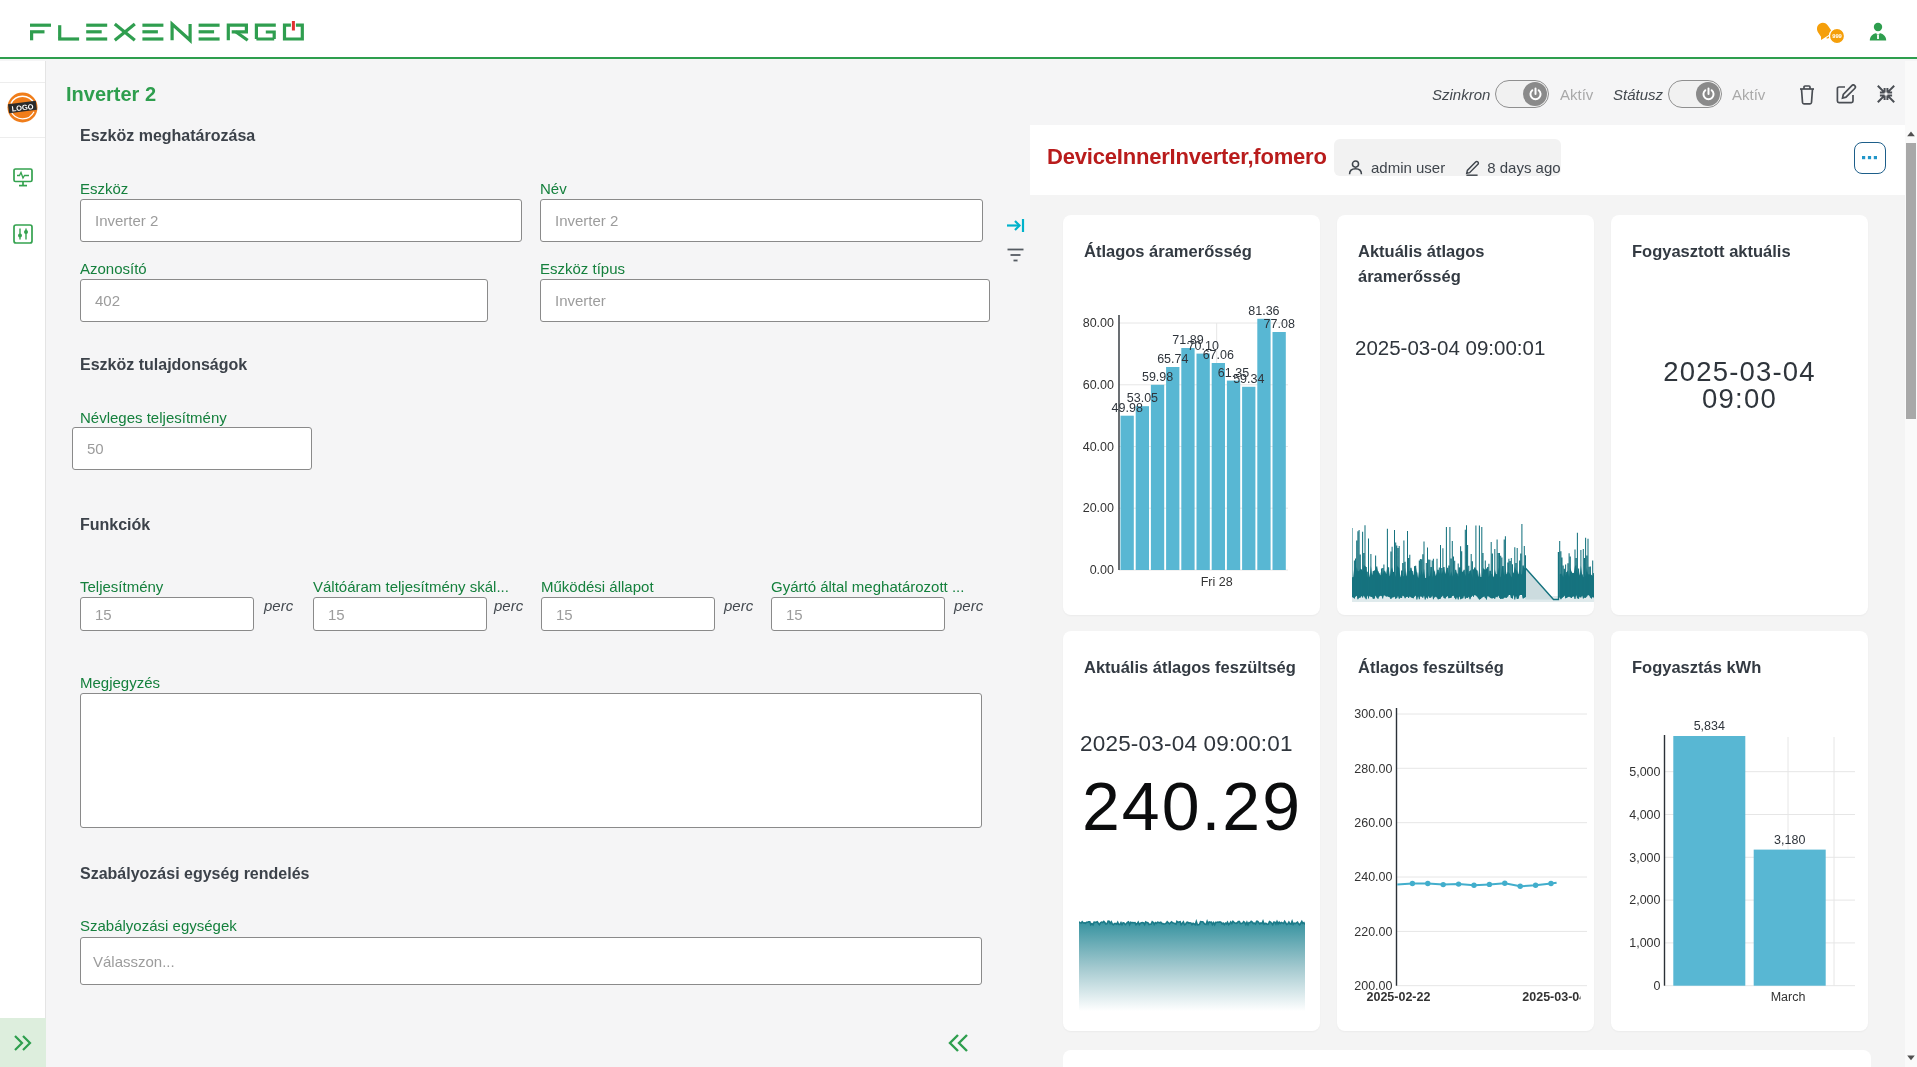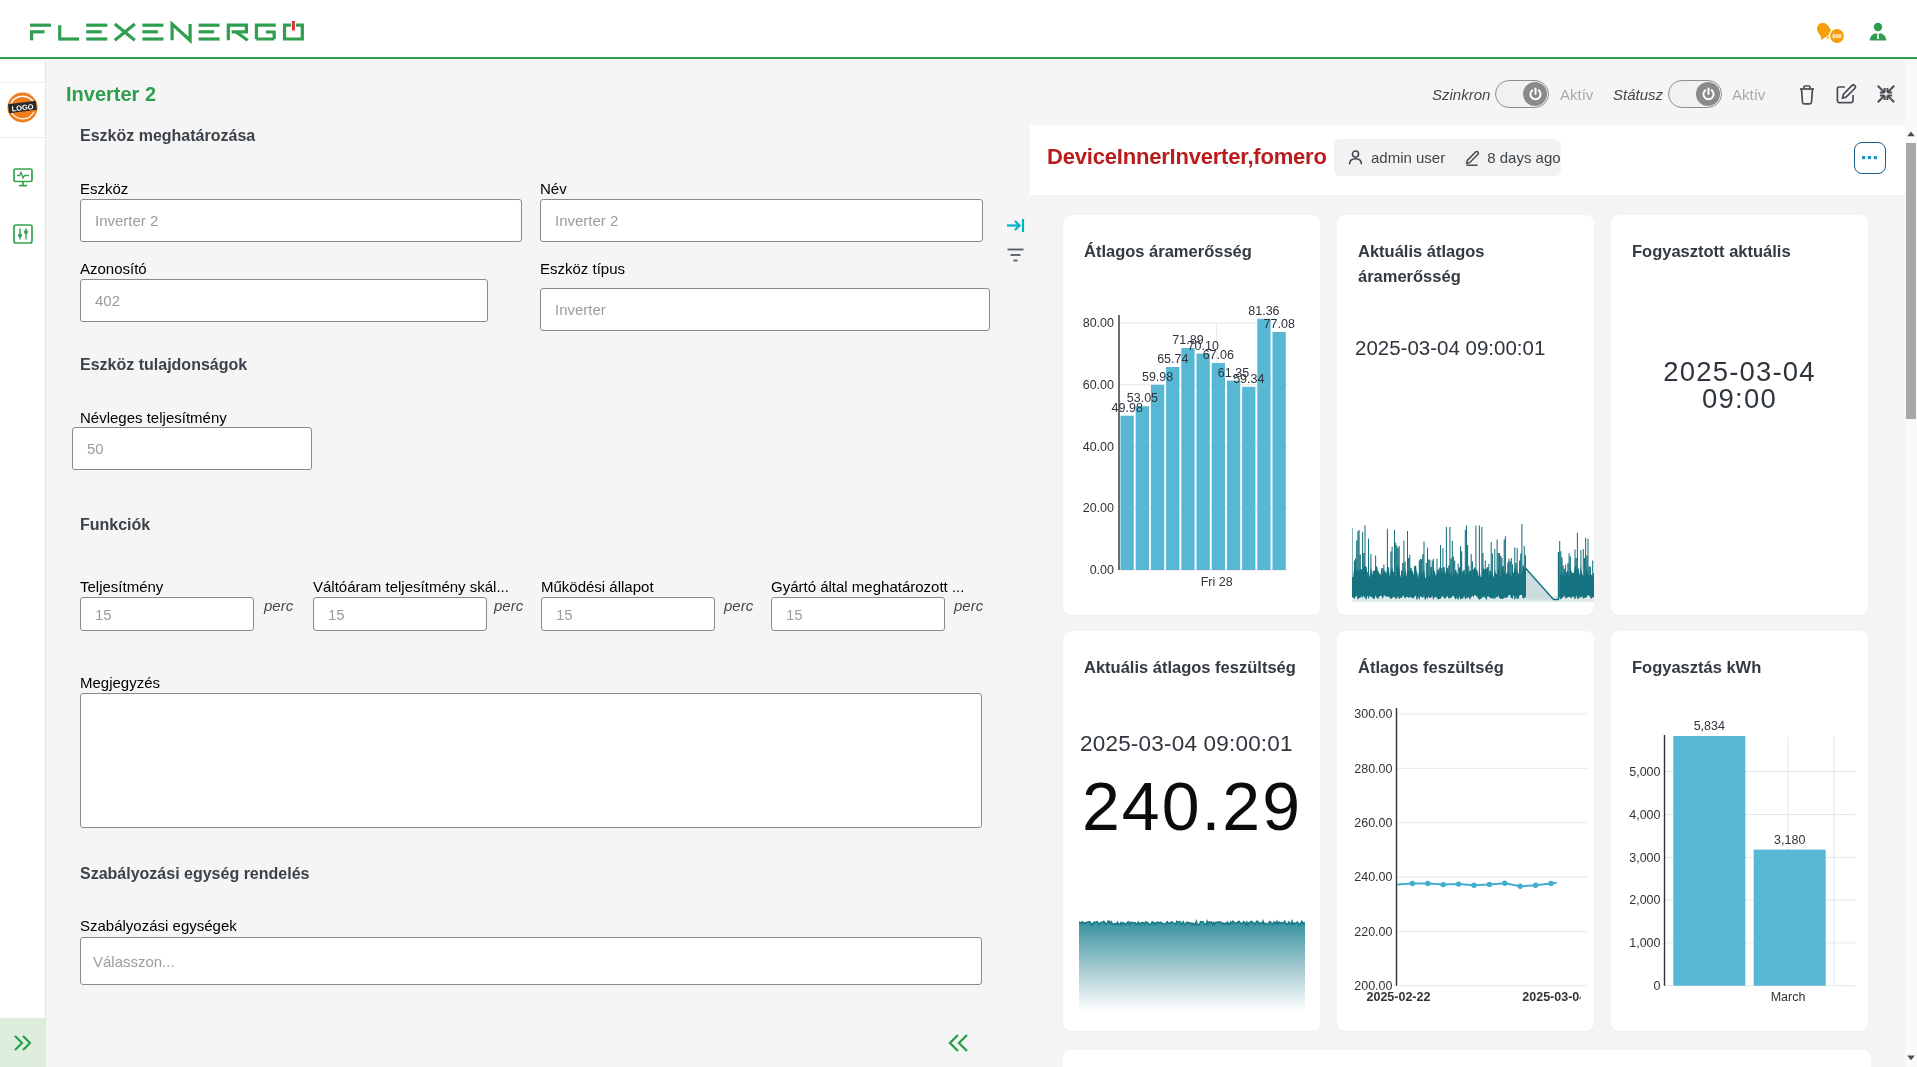--- a/index.html
+++ b/index.html
@@ -8,27 +8,27 @@
 #header { position:absolute; left:0; top:0; width:1917px; height:59px; background:#fff; border-bottom:2px solid #2e9e4e; }
 #sidebar { position:absolute; left:0; top:61px; width:46px; height:1006px; background:#fff; border-right:1px solid #e4e4e4; }
 #sidebar .sep { position:absolute; left:0; width:45px; height:0; border-top:1px solid #ededed; }
 #side-expand { position:absolute; left:0; top:957px; width:46px; height:49px; background:#ddeedd; display:flex; align-items:center; justify-content:center; }
 .page-title { position:absolute; left:66px; top:83px; font-size:20px; font-weight:bold; color:#2e9e4e; }
 .lbl15 { font-size:15px; color:#43494f;font-style:italic; }
 .gray15 { font-size:15px; color:#a9a9a9; }
 .toggle { position:absolute; width:54px; height:28px; border:1px solid #8f8f8f; border-radius:14px; background:#f1f1f1; }
 .knob { position:absolute; right:1px; top:1px; width:24px; height:24px; border-radius:50%; background:#8a8a8a; display:flex; align-items:center; justify-content:center; }
 .h16 { position:absolute; font-size:16px; font-weight:bold; color:#3c424a; }
-.flabel { position:absolute; font-size:15px; color:#000000; }
+.flabel { position:absolute; font-size:15px; color:#15803d; }
 .inp { position:absolute; background:#fff; border:1px solid #8a8a8a; border-radius:3px; font-size:15px; color:#9c9c9c; display:flex; align-items:center; padding-left:14px; }
 #dash-bg { position:absolute; left:1030px; top:125px; width:875px; height:942px; background:#f4f4f4; }
 #dash-head { position:absolute; left:1030px; top:125px; width:875px; height:70px; background:#fff; }
 .card { position:absolute; width:257px; height:400px; background:#fff; border-radius:8px; overflow:hidden; box-shadow:0 1px 2px rgba(0,0,0,0.04); }
 .card-title { position:absolute; left:21px; top:24px; font-size:16.5px; font-weight:bold; color:#333a42; line-height:25px; }
-.chip { position:absolute; left:1334px; top:139px; width:227px; height:37px; background:#f2f2f2; border-radius:6px; display:flex; align-items:center; font-size:15px; color:#3f454c; white-space:nowrap; }
+.chip { position:absolute; left:1334px; top:139px; width:227px; height:37px; background:#f2f2f2; border-radius:6px; display:flex; align-items:flex-end; font-size:15px; color:#3f454c; white-space:nowrap; }
 .dots-btn { position:absolute; left:1854px; top:142px; width:32px; height:32px; border:1.6px solid #1d5e8a; border-radius:8px; background:#fff; }
 svg { display:block; }
 .axis { font-size:12.5px; fill:#333; font-family:"Liberation Sans",sans-serif; }
 .blabel { font-size:12.5px; fill:#2f353c; font-family:"Liberation Sans",sans-serif; }
 </style></head>
 <body>
 <div id="header">
     <svg class="abs" style="left:30px;top:23px;overflow:visible" width="300" height="19" viewBox="0 0 300 19">
       <path d="M0,2.2 h21" stroke="#2f9e4f" stroke-width="3.2" fill="none"></path>
       <path d="M0,8.8 h14.5" stroke="#2f9e4f" stroke-width="3.2" fill="none"></path>
@@ -145,21 +145,21 @@
     <path d="M6.5 12.5 h4"></path>
 </svg>
 <div class="h16" style="left:80px;top:127px">Eszköz meghatározása</div>
 <div class="flabel" style="left:80px;top:180px">Eszköz</div>
 <div class="flabel" style="left:540px;top:180px">Név</div>
 <div class="inp" style="left:80px;top:199px;width:442px;height:43px">Inverter 2</div>
 <div class="inp" style="left:540px;top:199px;width:443px;height:43px">Inverter 2</div>
 <div class="flabel" style="left:80px;top:260px">Azonosító</div>
 <div class="flabel" style="left:540px;top:260px">Eszköz típus</div>
 <div class="inp" style="left:80px;top:279px;width:408px;height:43px">402</div>
-<div class="inp" style="left:540px;top:288px;width:450px;height:43px">Inverter</div>
+<div class="inp" style="left:540px;top:279px;width:450px;height:43px">Inverter</div>
 <div class="h16" style="left:80px;top:356px">Eszköz tulajdonságok</div>
 <div class="flabel" style="left:80px;top:409px">Névleges teljesítmény</div>
 <div class="inp" style="left:72px;top:427px;width:240px;height:43px">50</div>
 <div class="h16" style="left:80px;top:516px">Funkciók</div>
 <div class="flabel" style="left:80px;top:578px">Teljesítmény</div>
 <div class="flabel" style="left:313px;top:578px">Váltóáram teljesítmény skál...</div>
 <div class="flabel" style="left:541px;top:578px">Működési állapot</div>
 <div class="flabel" style="left:771px;top:578px">Gyártó által meghatározott ...</div>
 <div class="inp" style="left:80px;top:597px;width:174px;height:34px">15</div>
 <div class="inp" style="left:313px;top:597px;width:174px;height:34px">15</div>

